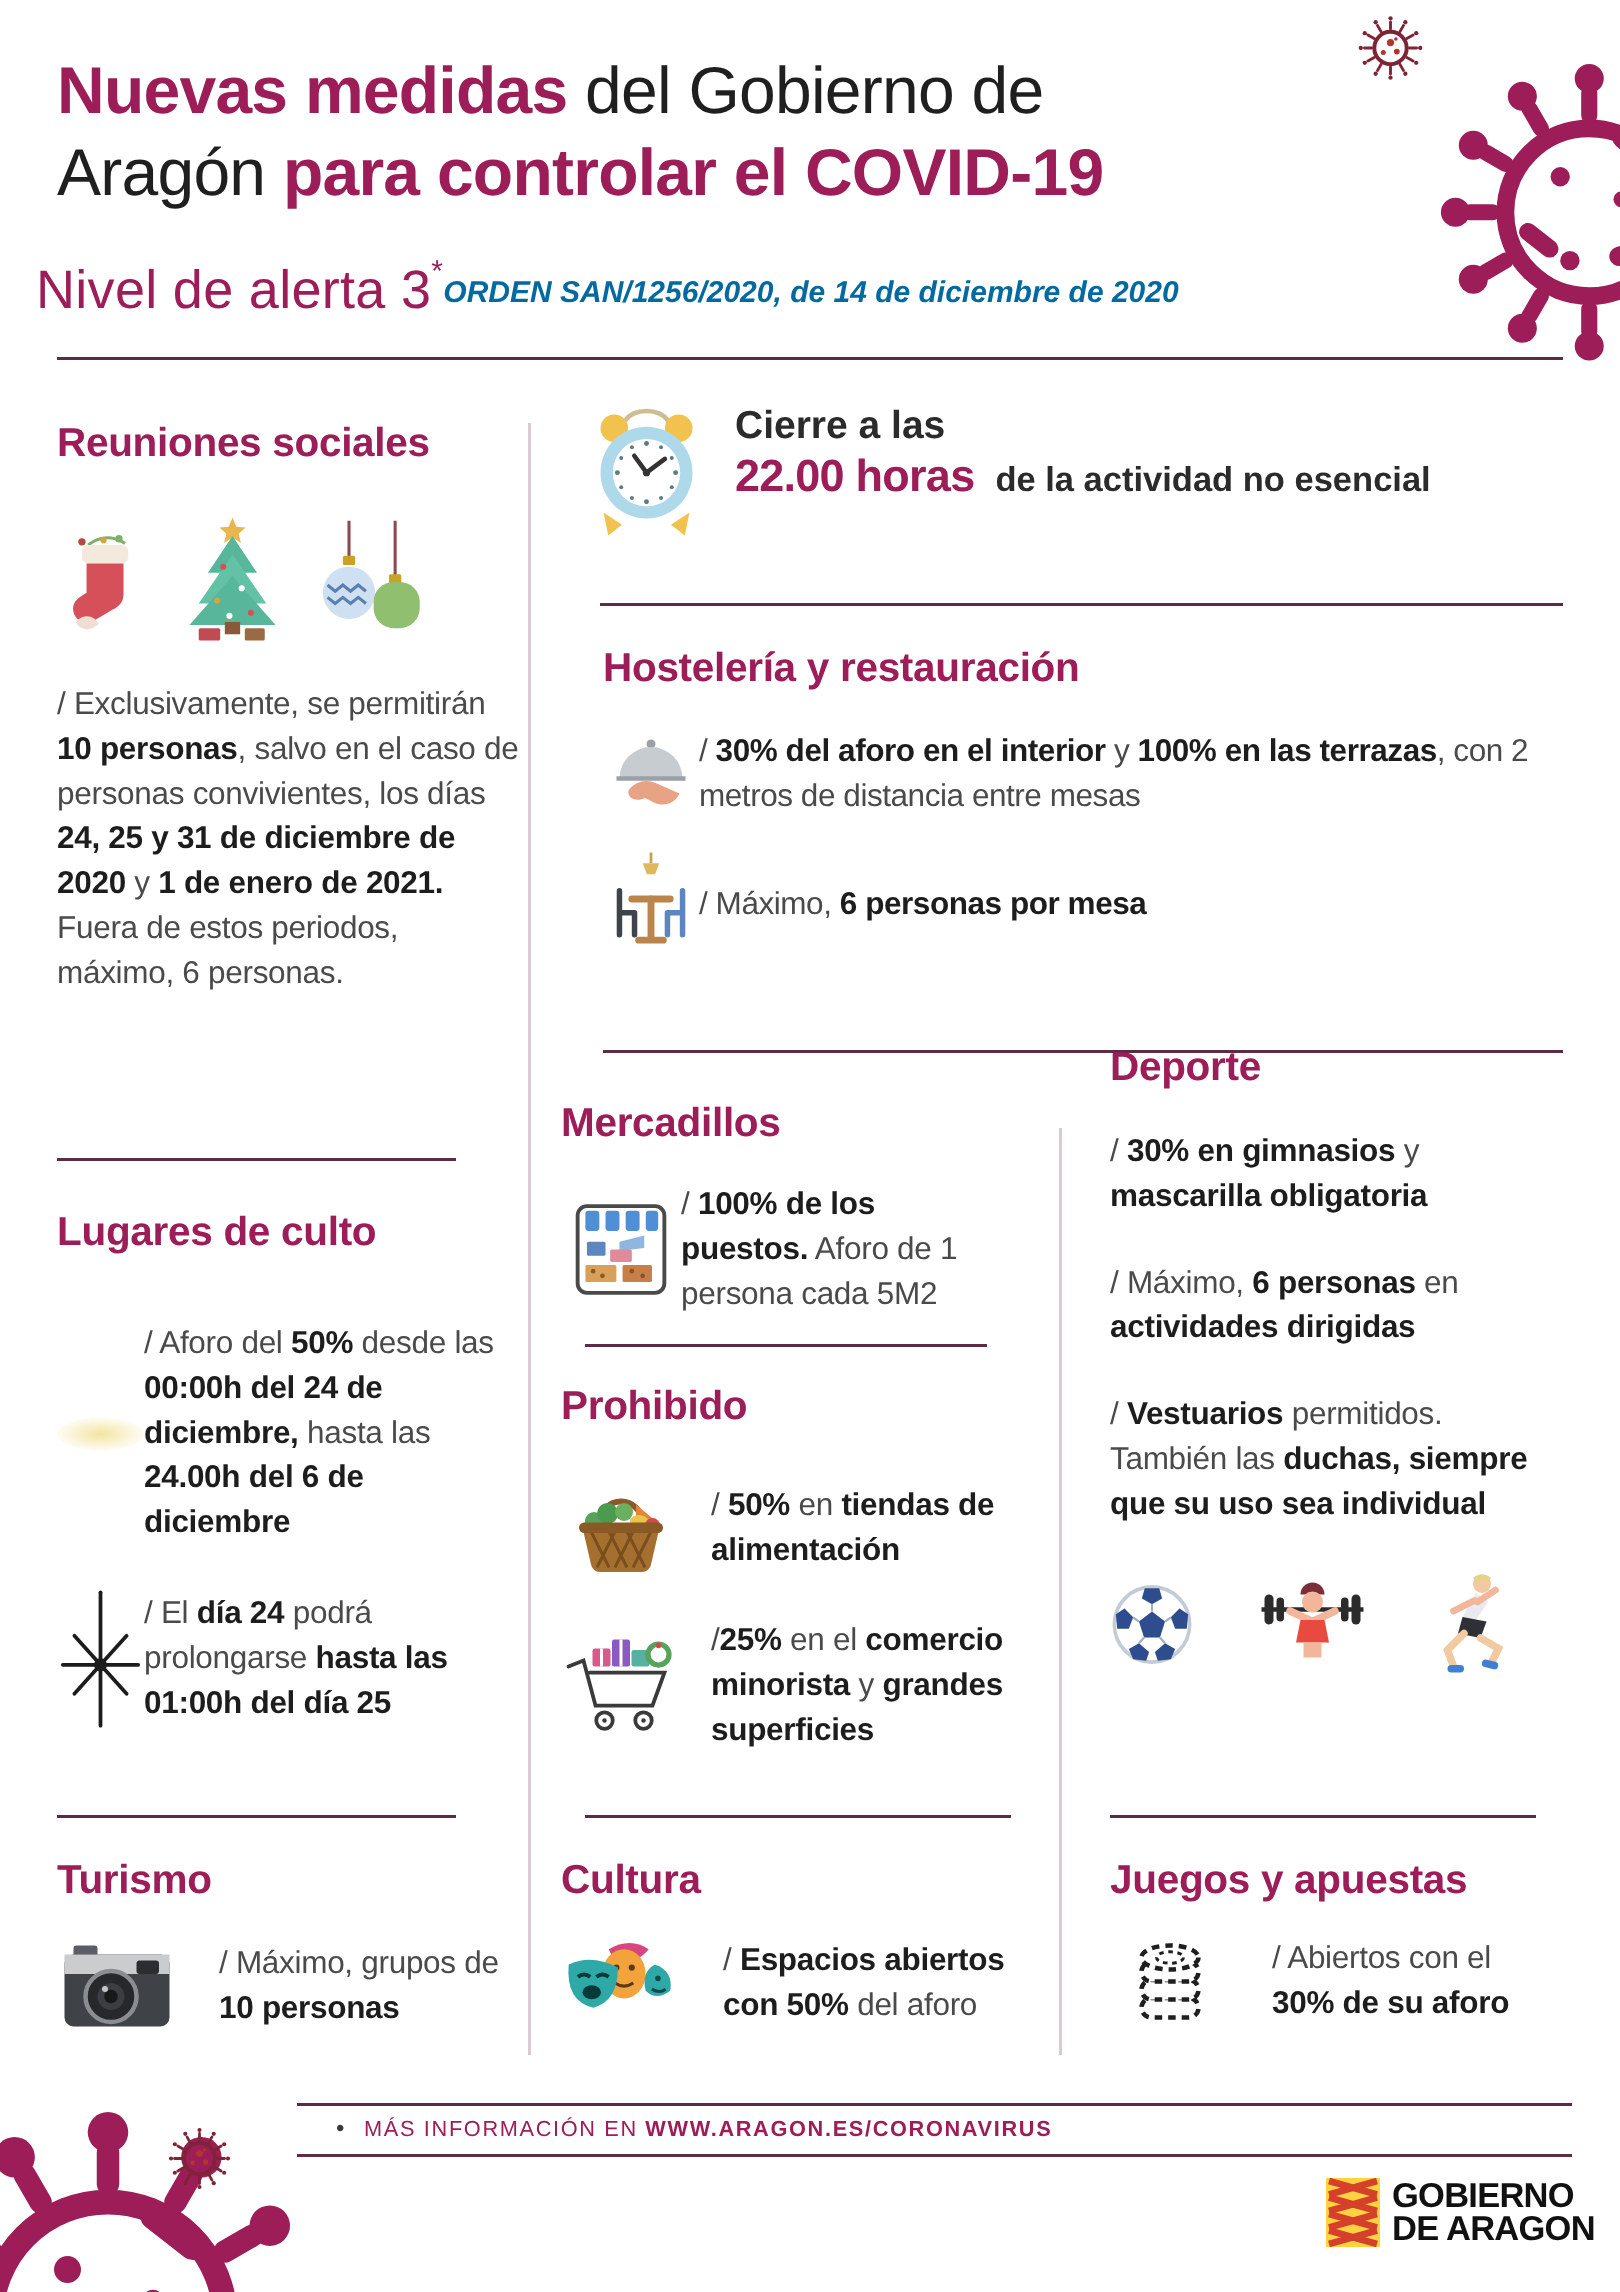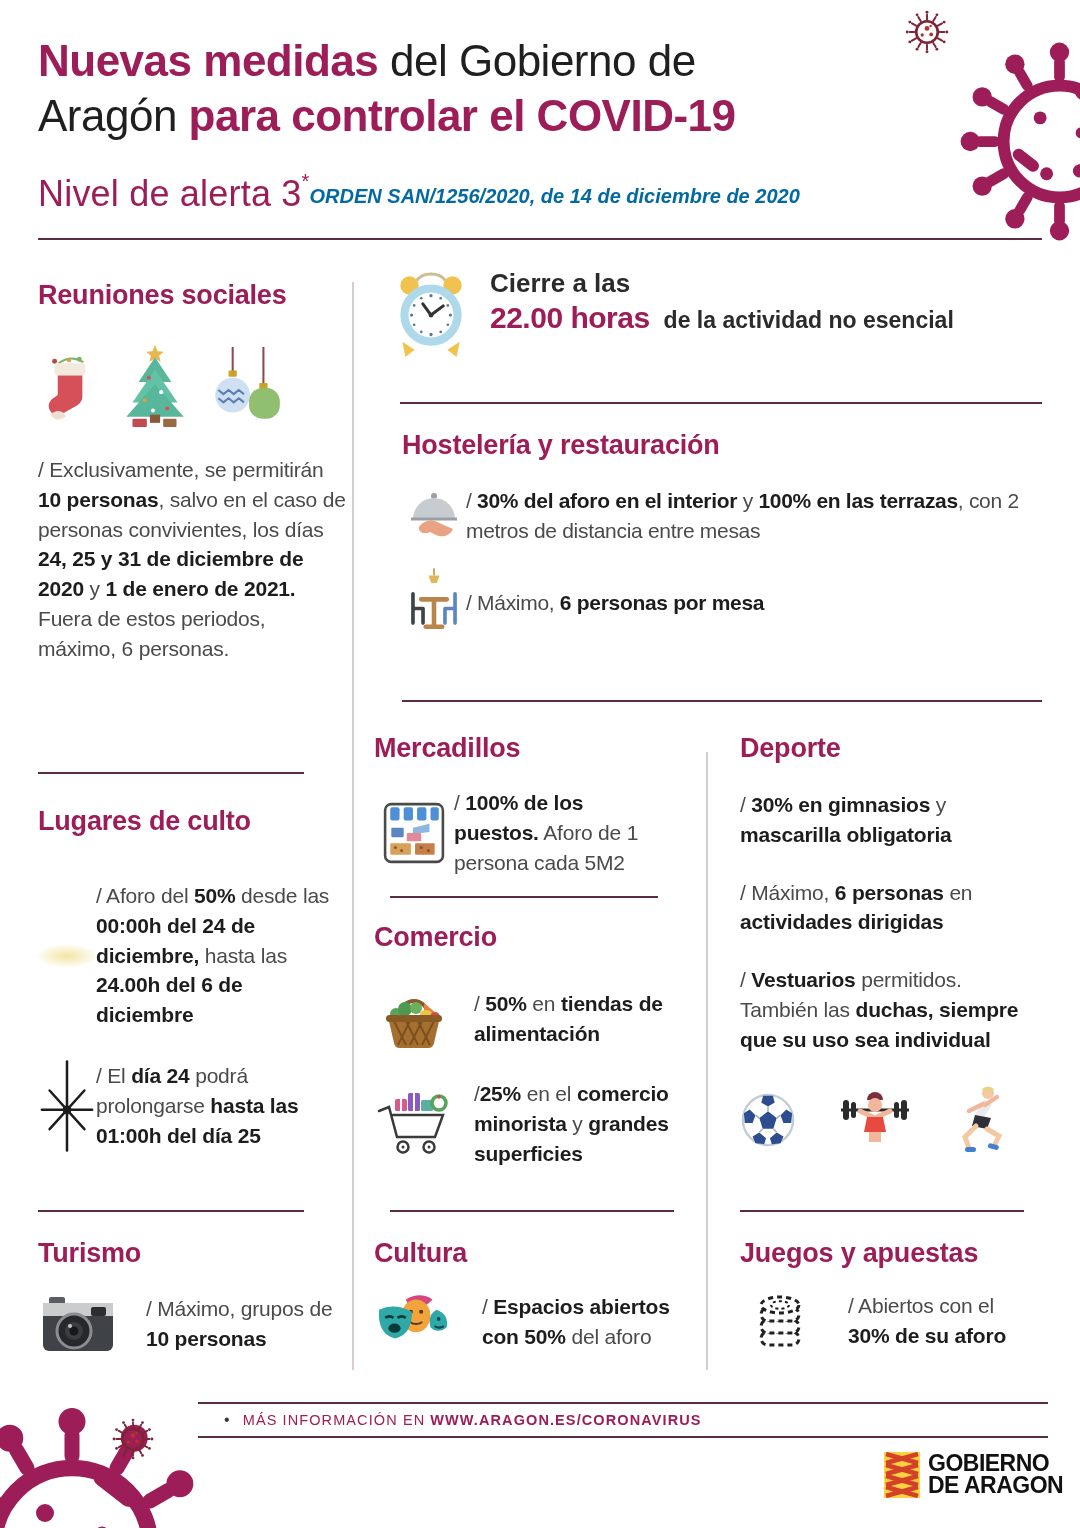--- a/index.html
+++ b/index.html
@@ -4,21 +4,21 @@
 <style>
   html,body{margin:0;padding:0;background:#fff;}
   .page{position:relative;width:1080px;height:1528px;background:#fff;overflow:hidden;
         font-family:"Liberation Sans",sans-serif;color:#474747;}
   .abs{position:absolute;}
   
   .title{position:absolute;left:38px;top:34px;width:860px;font-size:44px;line-height:1.24;
          color:#1f1f1f;letter-spacing:-0.5px;font-weight:400;}
   .title .b{font-weight:800;}
   .title .a{color:#9C1D57;}
-  .alert-row{position:absolute;left:38px;top:170px;display:flex;align-items:flex-end;}
+  .alert-row{position:absolute;left:24px;top:170px;display:flex;align-items:flex-end;}
   .alert-label{font-size:36px;color:#9C1D57;font-weight:400;letter-spacing:0.2px;}
   .alert-label sup{font-size:20px;vertical-align:18px;}
   .order{font-size:20px;font-style:italic;font-weight:700;color:#0369a1;padding-bottom:7px;}
   .rule{position:absolute;background:#5C2C44;height:2px;}
   .vrule{position:absolute;background:#D9CAD3;width:2px;}
   
   h2{margin:0;font-size:27px;font-weight:700;color:#9C1D57;letter-spacing:-0.2px;}
   .sec{position:absolute;}
   .t{margin:0;font-size:21px;line-height:1.42;color:#4a4a4a;letter-spacing:-0.2px;}
   .t .b{font-weight:700;color:#1d1d1d;}
@@ -376,21 +376,21 @@
             <circle cx="45" cy="48" r="1.5" fill="#8a5226"></circle>
         </svg>
       </span>
       <p class="t"><span>/ </span><span class="b">100% de los puestos.</span><span> Aforo de 1 persona cada 5M2</span></p>
     </div>
   </section>
 
   <div class="rule" style="left:390px;top:896px;width:268px"></div>
 
   <section class="sec comercio" style="left:374px;top:922px;width:300px">
-    <h2>Comercio</h2>
+    <h2>Prohibido</h2>
     <div class="item item1">
       <span class="ic w80">
         <svg width="66" height="64" viewBox="0 0 64 64">
           <path d="M18 28 a14 14 0 0 1 28 0" fill="none" stroke="#8a5a2b" stroke-width="4"></path>
           <circle cx="14" cy="27" r="6" fill="#58a35a"></circle>
             <circle cx="23" cy="22" r="7" fill="#4c9950"></circle>
             <circle cx="34" cy="21" r="6" fill="#6ab05e"></circle>
           <polygon points="42,16 54,26 42,29" fill="#e2853a"></polygon>
           <ellipse cx="44" cy="27" rx="6" ry="4" fill="#e8c648"></ellipse>
           <circle cx="53" cy="30" r="5" fill="#cf4b4b"></circle>
@@ -449,21 +449,21 @@
           <path d="M4 18 q-2 24 16 28 q16 -4 16 -26 q-17 -9 -32 -2 z" fill="#2fa8a8"></path>
           <path d="M10 26 q4 -3 8 0" stroke="#083a3a" stroke-width="2.5" fill="none"></path>
           <path d="M22 26 q4 -3 8 0" stroke="#083a3a" stroke-width="2.5" fill="none"></path>
           <ellipse cx="19" cy="36" rx="6" ry="4.5" fill="#083a3a"></ellipse>
         </svg>
       </span>
       <p class="t"><span>/ </span><span class="b">Espacios abiertos con 50%</span><span> del aforo</span></p>
     </div>
   </section>
 
-  <section class="sec deporte" style="left:740px;top:733px">
+  <section class="sec deporte" style="left:740px;top:696px">
     <h2>Deporte</h2>
     <p class="t"><span>/ </span><span class="b">30% en gimnasios</span><span> y </span><span class="b">mascarilla obligatoria</span></p>
     <p class="t"><span>/ Máximo, </span><span class="b">6 personas</span><span> en </span><span class="b">actividades dirigidas</span></p>
     <p class="t"><span>/ </span><span class="b">Vestuarios</span><span> permitidos. También las </span><span class="b">duchas, siempre que su uso sea individual</span></p>
     <div class="sport-row">
       <span class="ic">
         <svg width="56" height="56" viewBox="0 0 58 58">
           <circle cx="29" cy="29" r="26" fill="#fff" stroke="#c3ccd6" stroke-width="2.5"></circle>
           <polygon points="29,20 38,27 34.5,38 23.5,38 20,27" fill="#2e4d8e"></polygon>
           <polygon points="24,4 34,4 36,11 29,15 22,11" fill="#2e4d8e"></polygon>

